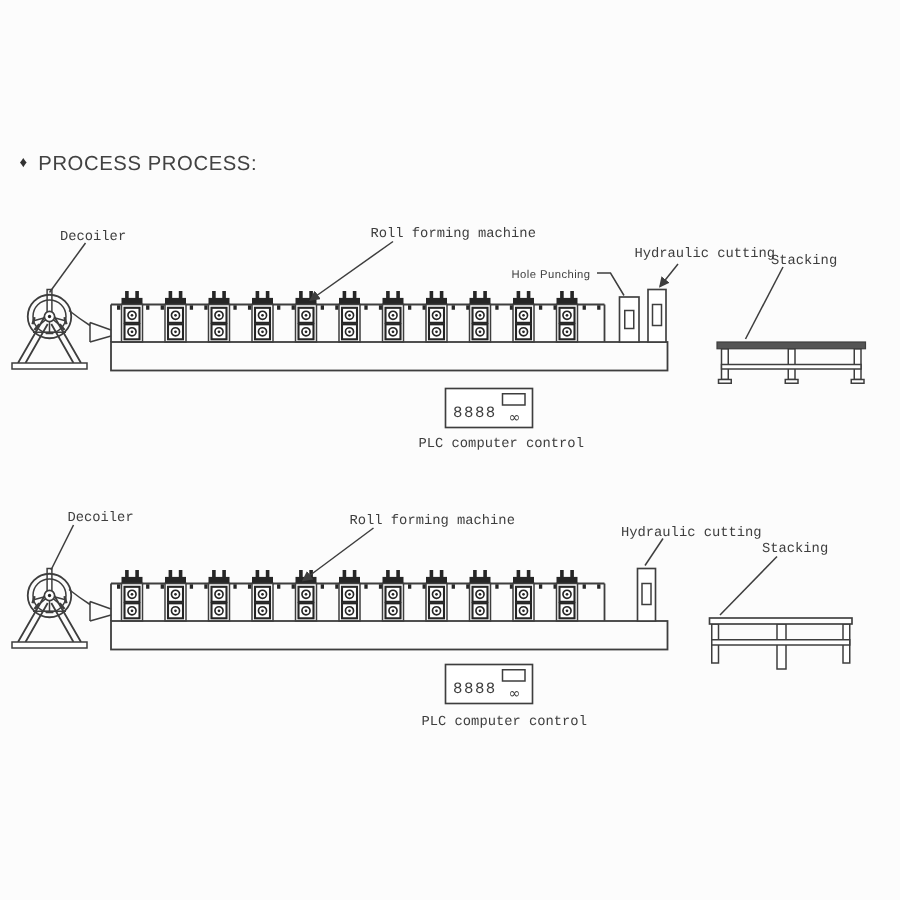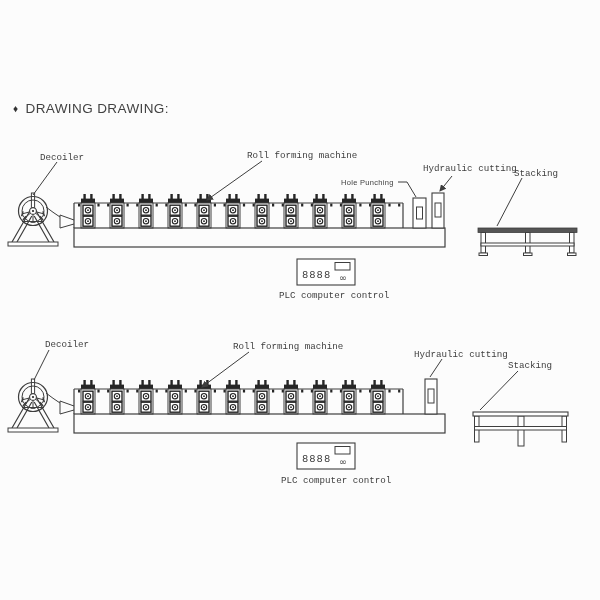--- a/index.html
+++ b/index.html
@@ -26,21 +26,21 @@
   .plc-display { font-family:"Liberation Mono", monospace; font-size:10.5px; letter-spacing:1px; fill:var(--ink); }
   .plc-ind { font-family:"DejaVu Sans", sans-serif; font-size:9.5px; fill:var(--ink); }
 </style>
 </head>
 <body>
 
 <div class="stage">
 
   <div class="title">
     <span class="diamond">♦</span>
-    <span>DRAWING DRAWING:</span>
+    <span>PROCESS PROCESS:</span>
   </div>
 
   <svg width="600" height="600" viewBox="0 0 600 600" xmlns="http://www.w3.org/2000/svg">
     <defs>
       <marker id="arr" viewBox="0 0 10 10" refX="8.5" refY="5" markerWidth="7" markerHeight="7" orient="auto-start-reverse">
         <path d="M0,0 L10,5 L0,10 z" fill="var(--ink)"></path>
       </marker>
 
       <symbol id="station">
         <rect x="-4.6" y="-9" width="2.4" height="5.2" class="df"></rect>

